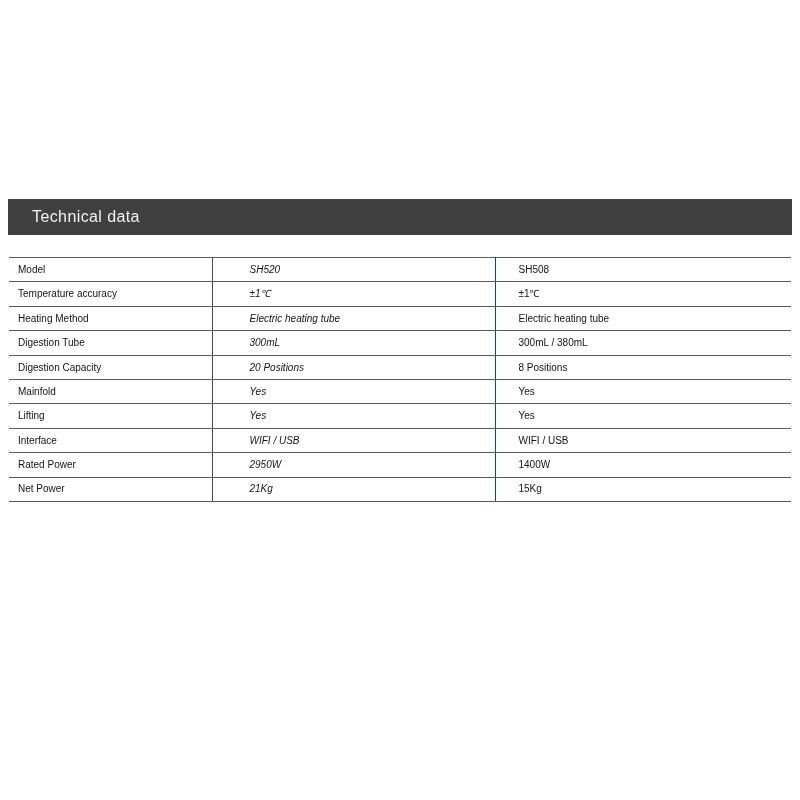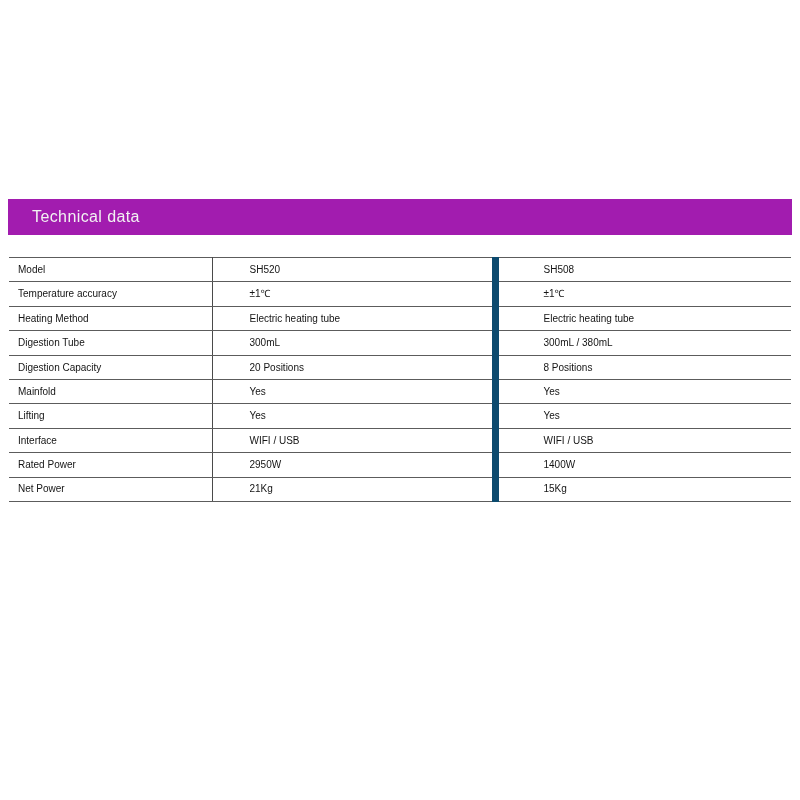--- a/index.html
+++ b/index.html
@@ -27,21 +27,21 @@
     background: #ffffff;
   }
 
   
   .section-header {
     position: absolute;
     left: 8px;
     top: 199px;
     width: 784px;
     height: 36px;
-    background: #a21caf;
+    background: #404040;
     box-sizing: border-box;
   }
   .section-header-title {
     position: absolute;
     left: 24px;
     top: 50%;
     transform: translateY(-50%);
     font-size: 16px;
     font-weight: 400;
     letter-spacing: 0.4px;
@@ -78,25 +78,26 @@
     color: #141414;
     white-space: nowrap;
     overflow: hidden;
   }
   
   table.spec-table td.col-label {
     border-right: 1px solid #4a4a4a;
     padding-left: 9px;
   }
   table.spec-table td.col-a {
-    border-right: 7px solid #0c4a6e;
+    border-right: 1px solid #0c4a6e;
     padding-left: 37px;
+    font-style: italic;
   }
   table.spec-table td.col-b {
-    padding-left: 45px;
+    padding-left: 23px;
   }
 
   
   table.spec-table tr + tr td {
     border-top: none;
   }
 
   .cell-text {
     display: inline-block;
   }

